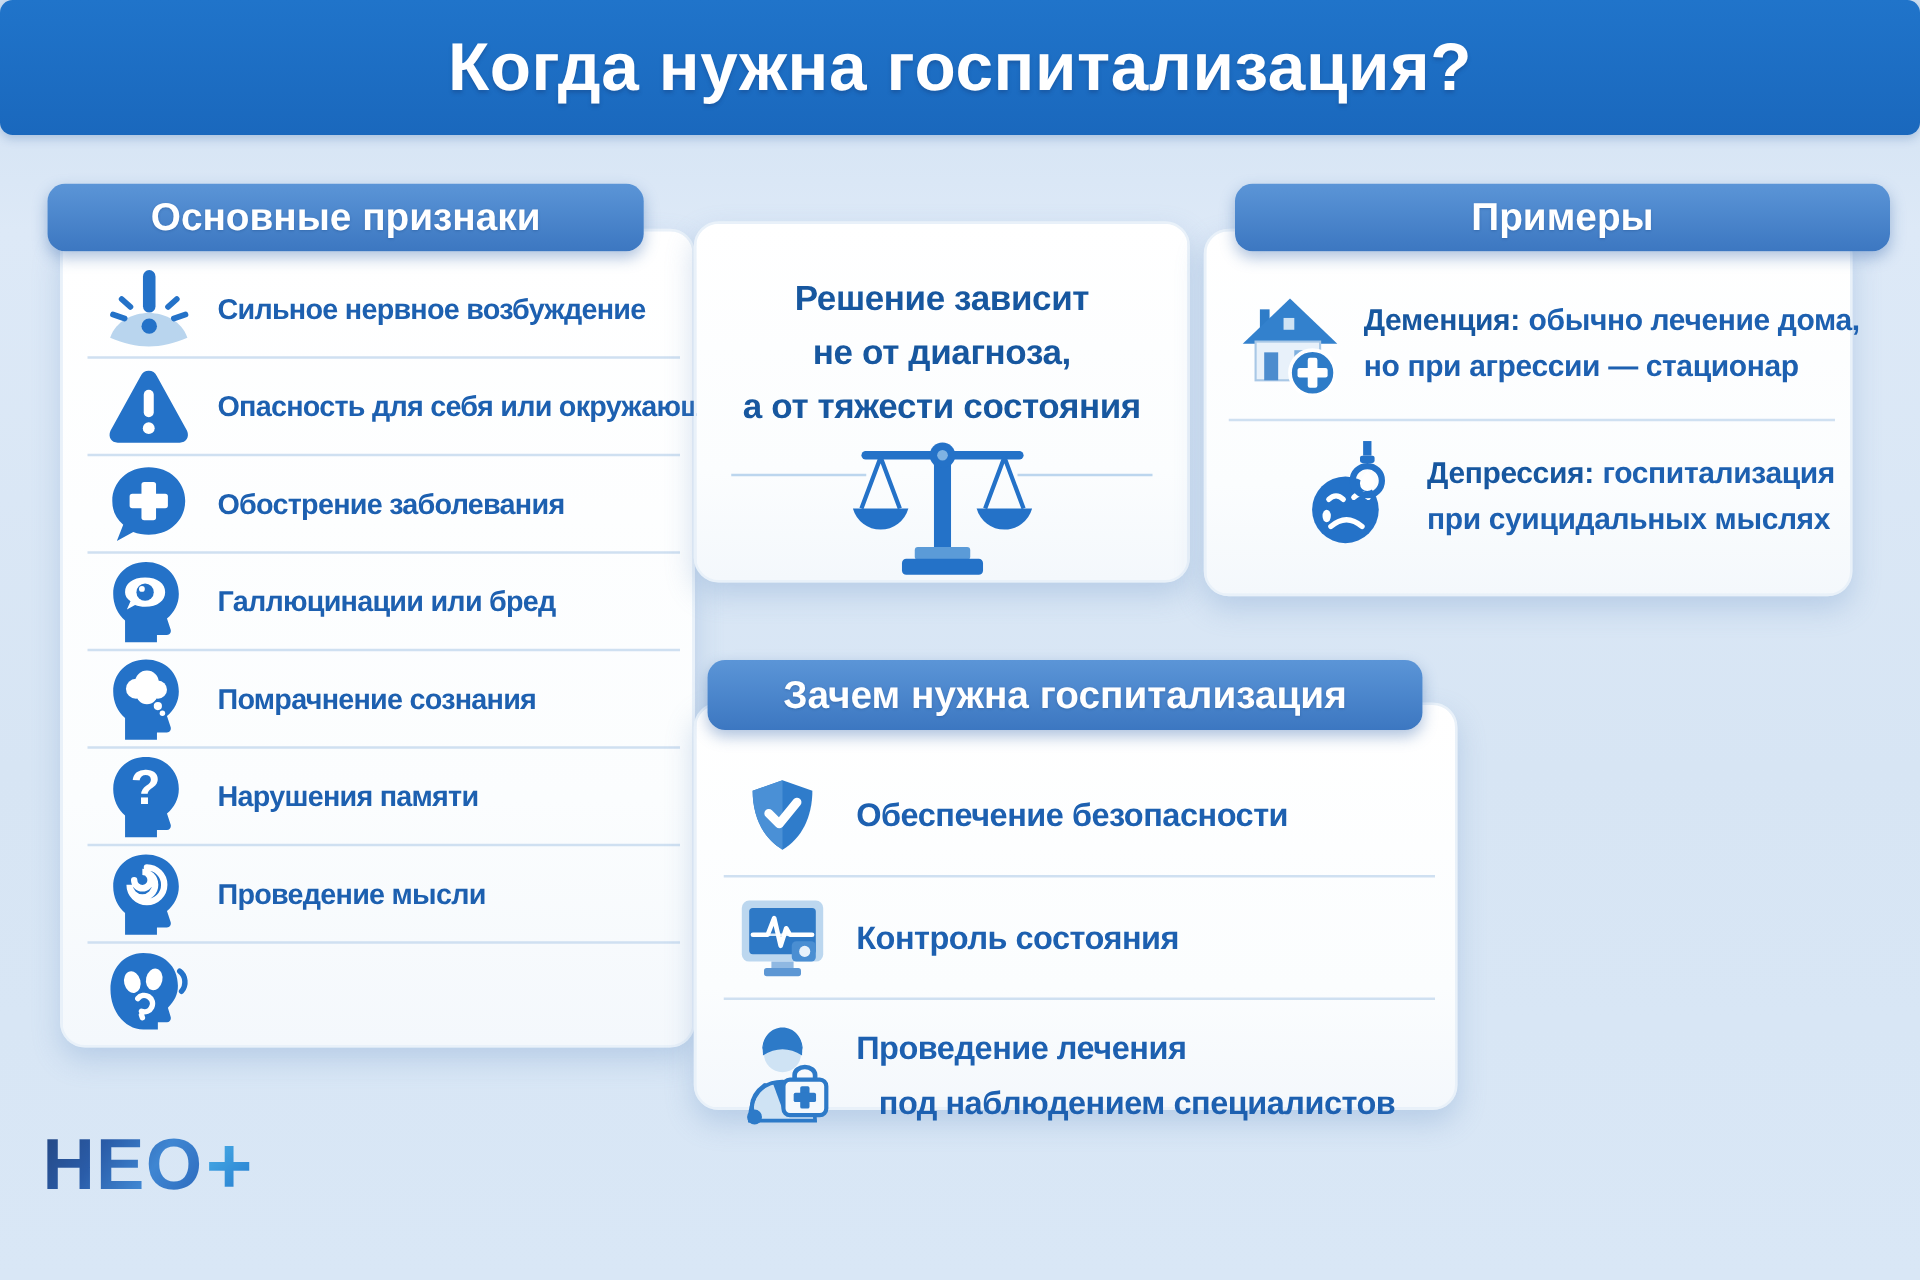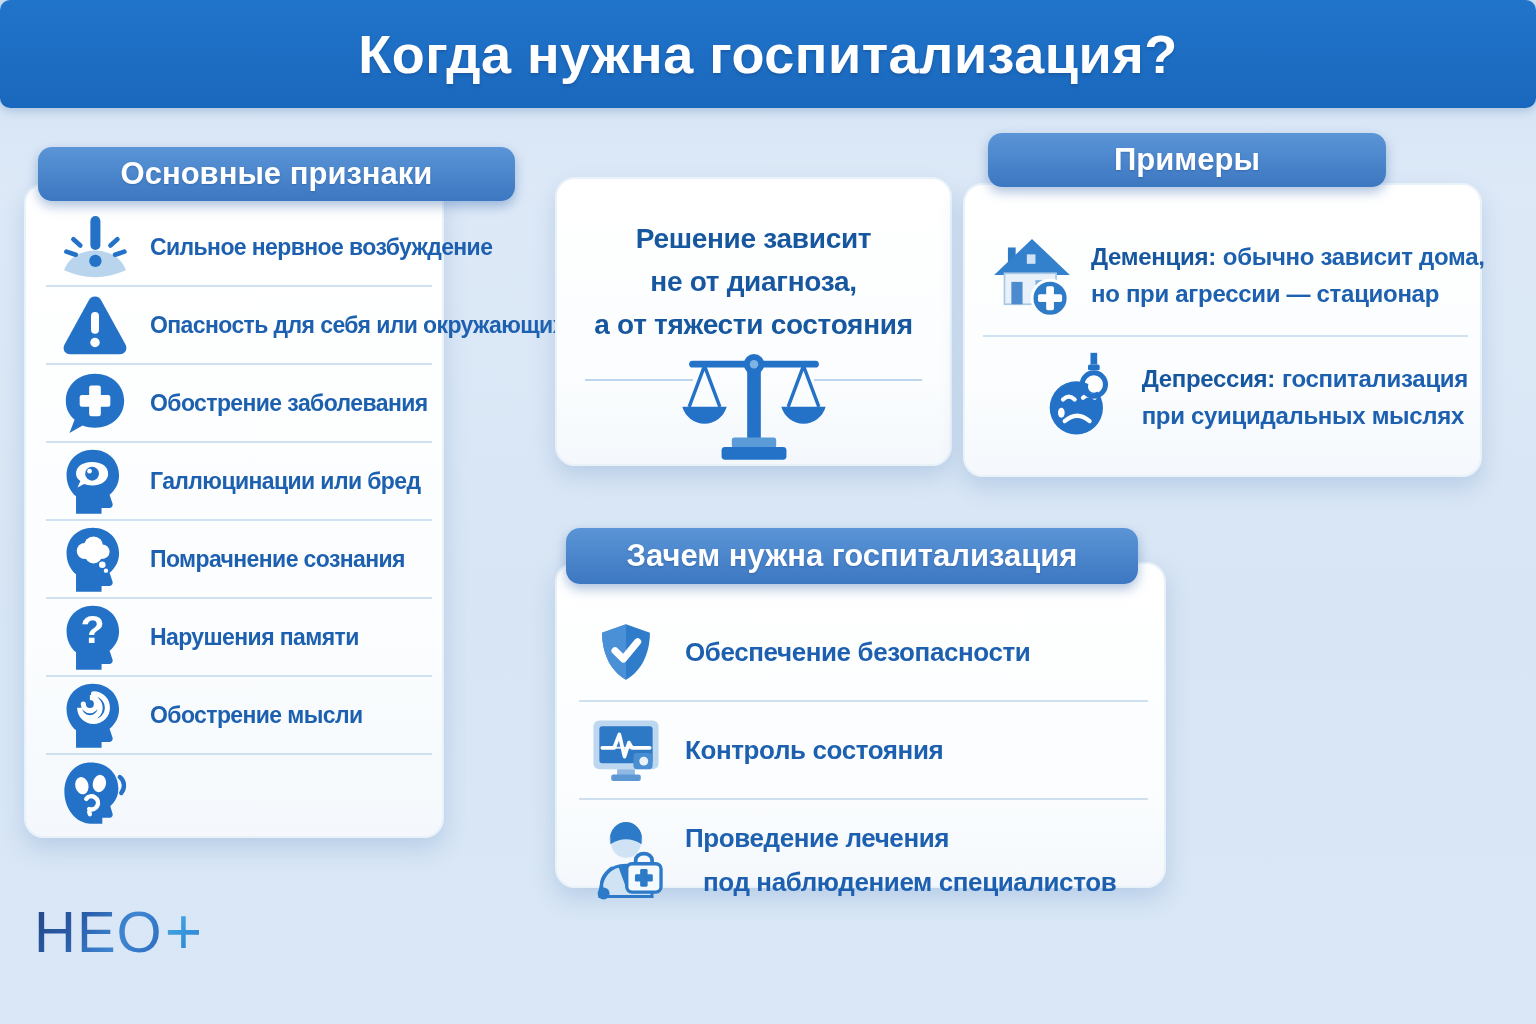--- a/index.html
+++ b/index.html
@@ -35,59 +35,59 @@
   .pill{
     position:absolute;z-index:3;
     background:linear-gradient(180deg,#5b95d7 0%,#3c77c1 100%);
     border-radius:14px;color:#fff;font-weight:700;font-size:31px;
     display:flex;align-items:center;justify-content:center;
     box-shadow:0 5px 12px rgba(50,100,170,.40);
     text-shadow:0 1px 2px rgba(20,60,120,.3);
   }
 
   
-  .signs-card{left:24px;top:183px;width:420px;height:655px;}
+  .signs-card{left:48px;top:183px;width:508px;height:655px;}
   .signs-pill{left:38px;top:147px;width:477px;height:54px;}
   .signs-rows{position:absolute;left:20px;right:10px;top:24px;}
   .sign-row{height:76px;display:flex;align-items:center;gap:14px;padding-left:8px;}
   .sign-row + .sign-row{border-top:2px solid #cfe0f1;}
   .sign-icon{width:82px;height:70px;flex:0 0 82px;display:flex;align-items:center;justify-content:center;}
   .sign-label{font-size:23px;font-weight:700;color:#1d60b0;letter-spacing:-0.6px;white-space:nowrap;}
 
   
   .decision-card{left:555px;top:177px;width:397px;height:289px;}
   .decision-lines{margin-top:38px;text-align:center;}
   .decision-lines div{font-size:28px;line-height:43px;font-weight:700;color:#17579f;letter-spacing:-0.3px;}
   .scale-wrap{position:absolute;left:0;right:0;bottom:-6px;display:flex;justify-content:center;}
   .side-line{position:absolute;top:200px;height:2px;background:#bcd6ee;width:108px;}
   .side-line.l{left:28px;} .side-line.r{right:28px;}
 
   
   .examples-card{left:963px;top:183px;width:519px;height:294px;}
-  .examples-pill{left:988px;top:133px;width:398px;height:54px;}
+  .examples-pill{left:988px;top:147px;width:524px;height:54px;}
   .ex-rows{position:absolute;left:18px;right:12px;top:30px;}
   .ex-row{display:flex;align-items:center;gap:16px;padding:12px 0 12px 6px;}
   .ex-row + .ex-row{border-top:2px solid #cfe0f1;justify-content:flex-end;}
   .ex-icon{width:86px;height:96px;flex:0 0 86px;display:flex;align-items:center;justify-content:center;}
   .ex-lines div{font-size:24px;line-height:37px;font-weight:600;color:#1d60b0;letter-spacing:-0.3px;white-space:nowrap;}
   .ex-term{font-weight:800;margin-right:7px;color:#17579f;}
 
   
   .purpose-card{left:555px;top:562px;width:611px;height:326px;}
   .purpose-pill{left:566px;top:528px;width:572px;height:56px;}
   .pp-rows{position:absolute;left:22px;right:16px;top:40px;}
   .pp-row{display:flex;align-items:center;gap:18px;padding:8px 0 8px 6px;min-height:80px;}
   .pp-row + .pp-row{border-top:2px solid #cfe0f1;}
   .pp-icon{width:82px;flex:0 0 82px;display:flex;align-items:center;justify-content:center;}
   .pp-label{font-size:26px;font-weight:700;color:#1d60b0;letter-spacing:-0.4px;white-space:nowrap;}
   .pp-lines div{font-size:26px;line-height:44px;font-weight:700;color:#1d60b0;letter-spacing:-0.4px;white-space:nowrap;}
   .pp-lines div:nth-child(2){padding-left:18px;}
 
   
-  .logo{position:absolute;left:34px;top:898px;font-weight:400;font-size:58px;letter-spacing:1px;display:flex;align-items:center;}
+  .logo{position:absolute;left:34px;top:898px;font-weight:700;font-size:58px;letter-spacing:1px;display:flex;align-items:center;}
   .logo-neo{
     background:linear-gradient(125deg,#24457f 0%,#2a5ca8 35%,#3f86d2 65%,#2a66ba 100%);
     -webkit-background-clip:text;background-clip:text;color:transparent;
   }
   .logo-plus{
     background:linear-gradient(135deg,#4fb5ea 0%,#2a83d2 80%);
     -webkit-background-clip:text;background-clip:text;color:transparent;
     font-size:64px;margin-left:2px;line-height:58px;
   }
 </style>
@@ -184,21 +184,21 @@
         <span class="sign-label">Нарушения памяти</span>
       </div>
 
       <div class="sign-row">
         <span class="sign-icon">
           <svg width="70" height="70" viewBox="0 0 96 96">
             <path d="M45 5 C 23 5 9 21 9 40 C 9 52 14 62 22 69 L 22 93 L 57 93 L 57 85 L 68 85 C 71 85 73 82 72 79 L 68 67 C 76 60 81 51 81 40 C 81 20 66 5 45 5 Z" fill="#2472c8"></path>
             <path d="M46 19 a19 19 0 1 1 -19 19 a14 14 0 1 0 14 -14 a9 9 0 1 1 -9 9" fill="none" stroke="#ffffff" stroke-width="7" stroke-linecap="round"></path>
           </svg>
         </span>
-        <span class="sign-label">Обострение мысли</span>
+        <span class="sign-label">Проведение мысли</span>
       </div>
 
       <div class="sign-row">
         <span class="sign-icon">
           <svg width="70" height="70" viewBox="0 0 96 96">
             <path d="M42 6 C 20 6 6 24 6 46 C 6 70 22 90 42 90 L 58 90 L 58 82 L 68 82 C 71 82 73 79 72 76 L 69 66 C 76 59 80 52 80 42 C 80 20 64 6 42 6 Z" fill="#2472c8"></path>
             <path d="M82 26 a12 14 0 0 1 2 22" fill="none" stroke="#2472c8" stroke-width="6" stroke-linecap="round"></path>
             <ellipse cx="30" cy="38" rx="9" ry="12" fill="#ffffff" transform="rotate(-14 30 38)"></ellipse>
             <ellipse cx="54" cy="35" rx="9" ry="12" fill="#ffffff" transform="rotate(12 54 35)"></ellipse>
             <path d="M36 56 a9 9 0 1 1 4 14 M40 74 l1 3" fill="none" stroke="#ffffff" stroke-width="6" stroke-linecap="round"></path>
@@ -248,21 +248,21 @@
             <rect x="26" y="60" width="13" height="26" fill="#4c8cce"></rect>
             <rect x="54" y="58" width="14" height="14" fill="#7fb0de"></rect>
             <rect x="44" y="28" width="10" height="11" fill="#cfe3f4"></rect>
             <circle cx="71" cy="79" r="21" fill="#2e7cc8" stroke="#ffffff" stroke-width="3.5"></circle>
             <rect x="66.5" y="65" width="9" height="28" rx="2" fill="#ffffff"></rect>
             <rect x="57" y="74.5" width="28" height="9" rx="2" fill="#ffffff"></rect>
           </svg>
         </span>
         <div class="ex-lines">
           <div>
-            <span class="ex-term">Деменция:</span><span>обычно зависит дома,</span>
+            <span class="ex-term">Деменция:</span><span>обычно лечение дома,</span>
           </div>
           <div>но при агрессии — стационар</div>
         </div>
       </div>
 
       <div class="ex-row">
         <span class="ex-icon">
           <svg width="80" height="92" viewBox="0 0 96 110">
             <circle cx="40" cy="68" r="32" fill="#2472c8"></circle>
             <path d="M24 58 q7 -7 14 0" fill="none" stroke="#ffffff" stroke-width="5" stroke-linecap="round"></path>

